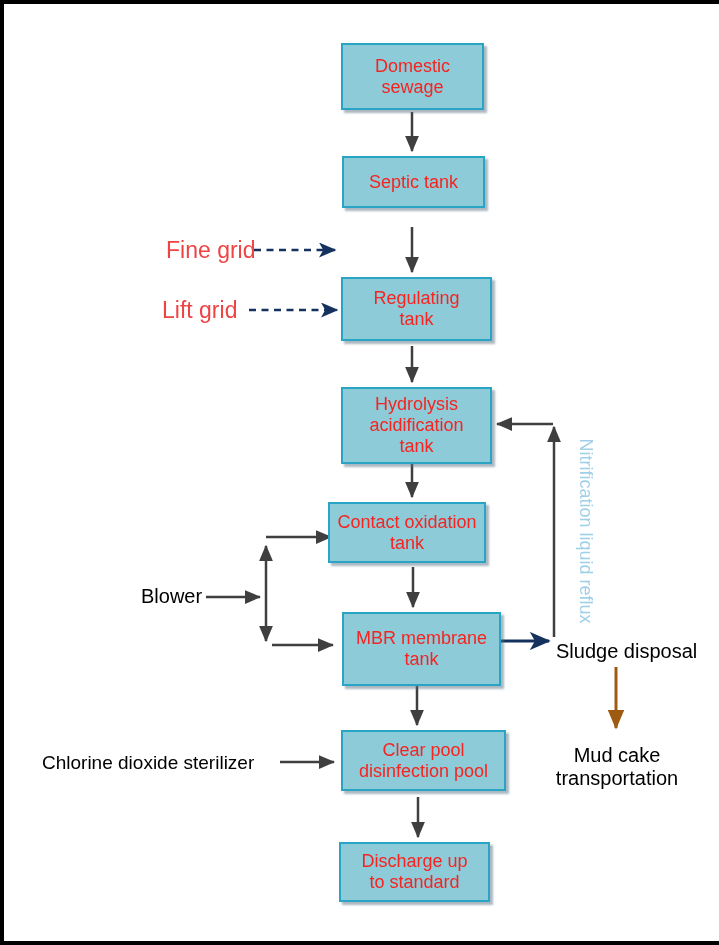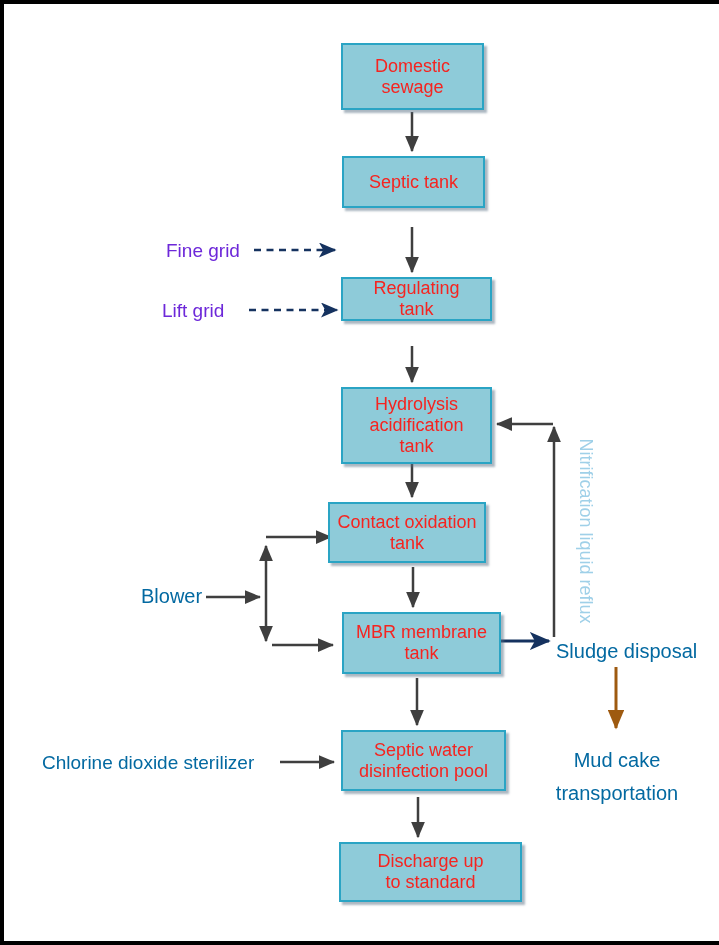--- a/index.html
+++ b/index.html
@@ -25,31 +25,31 @@
     text-align:center;
     color:#f52420;
     font-size:18px;line-height:21px;
     white-space:pre-line;
   }
   .lbl{
     position:absolute;
     white-space:pre-line;
     line-height:21px;
   }
-  .navy{color:#6d28d9;font-size:19px;}
-  .green{color:#0369a1;font-size:20px;}
+  .navy{color:#ef4444;font-size:23px;}
+  .green{color:#000000;font-size:20px;}
   .reflux-text{
     color:#9fd0e8;
     font-size:18px;
     width:220px;height:22px;
     text-align:center;
     transform:rotate(90deg);
     transform-origin:center;
   }
-  .center{text-align:center;line-height:33px;}
+  .center{text-align:center;line-height:23px;}
   svg.arrows{position:absolute;left:0;top:0;}
 </style>
 </head>
 <body>
 
 <div class="canvas">
 
   <svg class="arrows" width="719" height="945" viewBox="0 0 719 945">
     <defs>
       <marker id="mg" viewBox="0 0 6.5 5.5" markerWidth="6.5" markerHeight="5.5" refX="6" refY="2.75" orient="auto">
@@ -90,42 +90,42 @@
     <line x1="616" y1="667" x2="616" y2="728" stroke="#9e5a10" stroke-width="3" marker-end="url(#mb)"></line>
   </svg>
 
   <div class="box" style="left:341px;top:43px;width:143px;height:67px">
     <span>Domestic
 sewage</span>
   </div>
   <div class="box" style="left:342px;top:156px;width:143px;height:52px">
     <span>Septic tank</span>
   </div>
-  <div class="box" style="left:341px;top:277px;width:151px;height:44px">
+  <div class="box" style="left:341px;top:277px;width:151px;height:64px">
     <span>Regulating
 tank</span>
   </div>
   <div class="box" style="left:341px;top:387px;width:151px;height:77px">
     <span>Hydrolysis
 acidification
 tank</span>
   </div>
   <div class="box" style="left:328px;top:502px;width:158px;height:61px">
     <span>Contact oxidation
 tank</span>
   </div>
-  <div class="box" style="left:342px;top:612px;width:159px;height:62px">
+  <div class="box" style="left:342px;top:612px;width:159px;height:74px">
     <span>MBR membrane
 tank</span>
   </div>
   <div class="box" style="left:341px;top:730px;width:165px;height:61px">
-    <span>Septic water
+    <span>Clear pool
 disinfection pool</span>
   </div>
-  <div class="box" style="left:339px;top:842px;width:183px;height:60px">
+  <div class="box" style="left:339px;top:842px;width:151px;height:60px">
     <span>Discharge up
 to standard</span>
   </div>
 
   <div class="lbl navy" style="left:166px;top:240px">Fine grid</div>
   <div class="lbl navy" style="left:162px;top:300px">Lift grid</div>
   <div class="lbl green" style="left:141px;top:586px">Blower</div>
   <div class="lbl green" style="left:556px;top:641px">Sludge disposal</div>
   <div class="lbl green" style="left:42px;top:752px;font-size:19px">Chlorine dioxide sterilizer</div>
   <div class="lbl green center" style="left:541px;top:744px;width:152px">Mud cake

